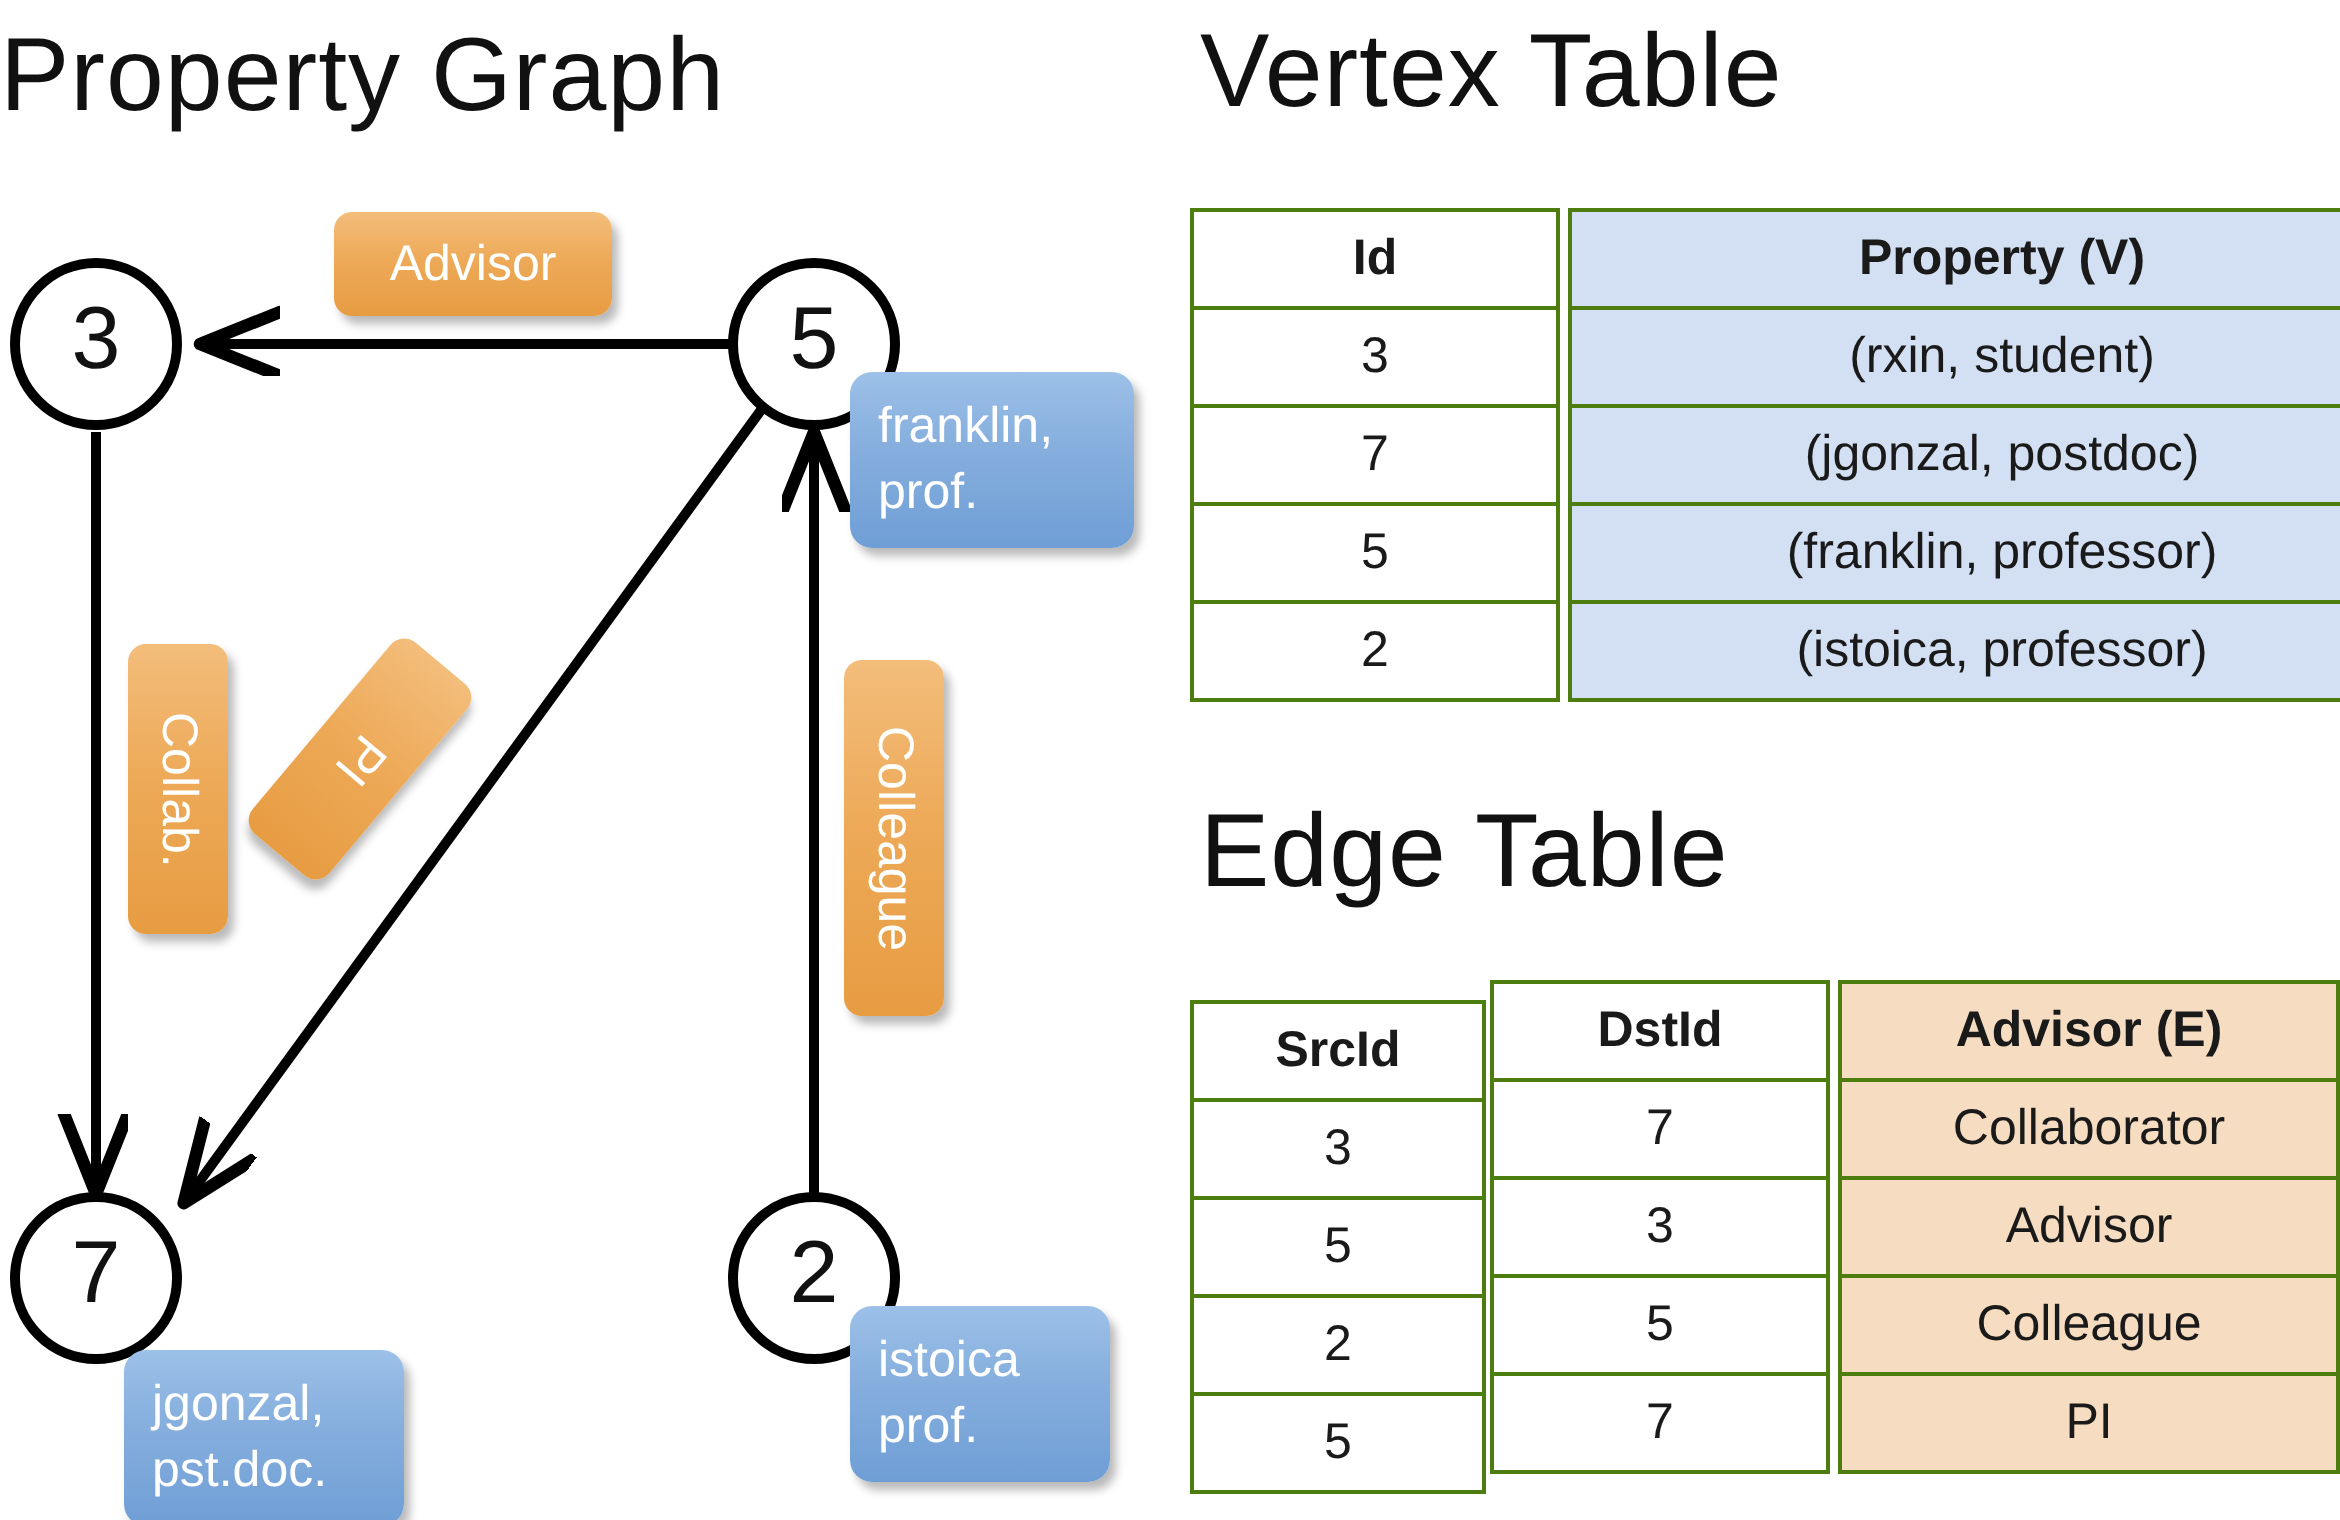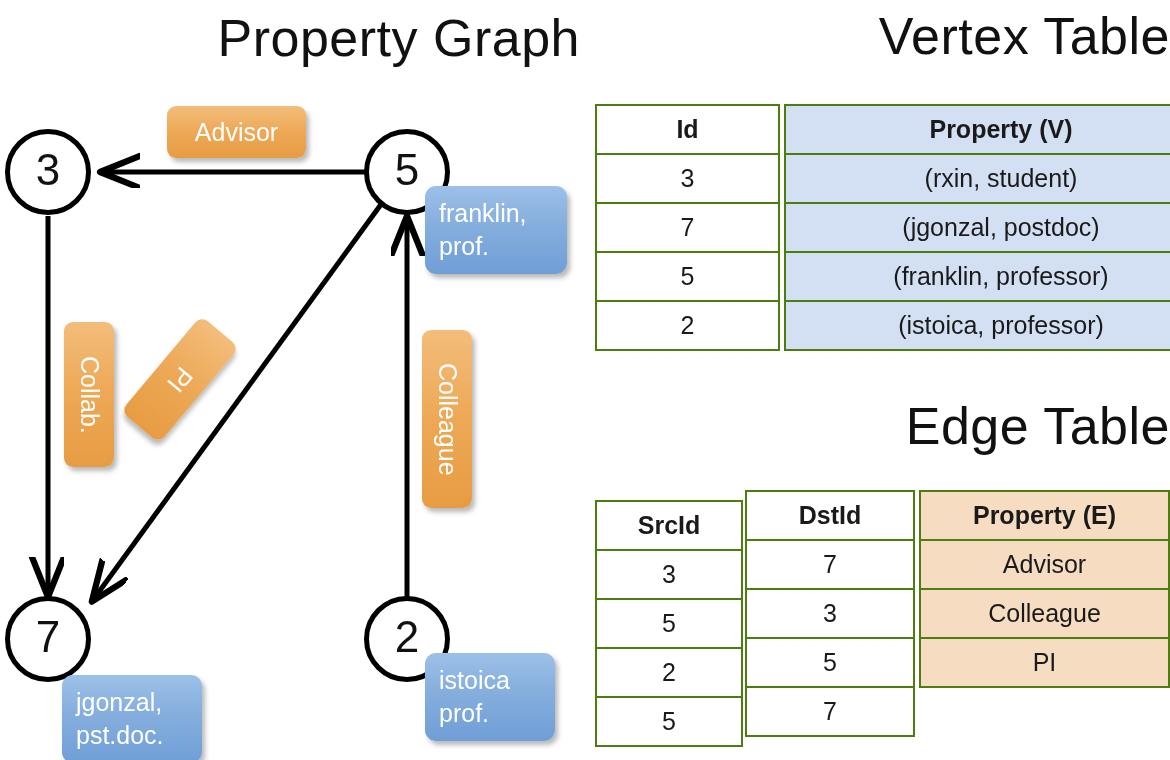--- a/index.html
+++ b/index.html
@@ -17,21 +17,21 @@
   }
 
   
   .title {
     position: absolute;
     font-weight: 300;
     font-size: 52px;
     letter-spacing: 0.5px;
     color: #111;
     white-space: nowrap;
-    text-align: right;
+    text-align: left;
   }
   #title-property-graph { left: 0px;   top: 8px;  width: 580px; }
   #title-vertex-table   { left: 600px; top: 6px;  width: 570px; }
   #title-edge-table     { left: 600px; top: 396px; width: 570px; }
 
   
   #graph-canvas {
     position: absolute;
     left: 0; top: 0;
     width: 585px; height: 760px;
@@ -272,21 +272,24 @@
   </tr>
   <tr>
     <td class="cell-white">7</td>
   </tr>
 </tbody>
   </table>
 
 <table class="tbl" id="edge-prop-table">
   <tbody>
       <tr>
-    <th class="cell-orange">Property (E)</th>
+    <th class="cell-orange">Advisor (E)</th>
+  </tr>
+  <tr>
+    <td class="cell-orange">Collaborator</td>
   </tr>
   <tr>
     <td class="cell-orange">Advisor</td>
   </tr>
   <tr>
     <td class="cell-orange">Colleague</td>
   </tr>
   <tr>
     <td class="cell-orange">PI</td>
   </tr>

